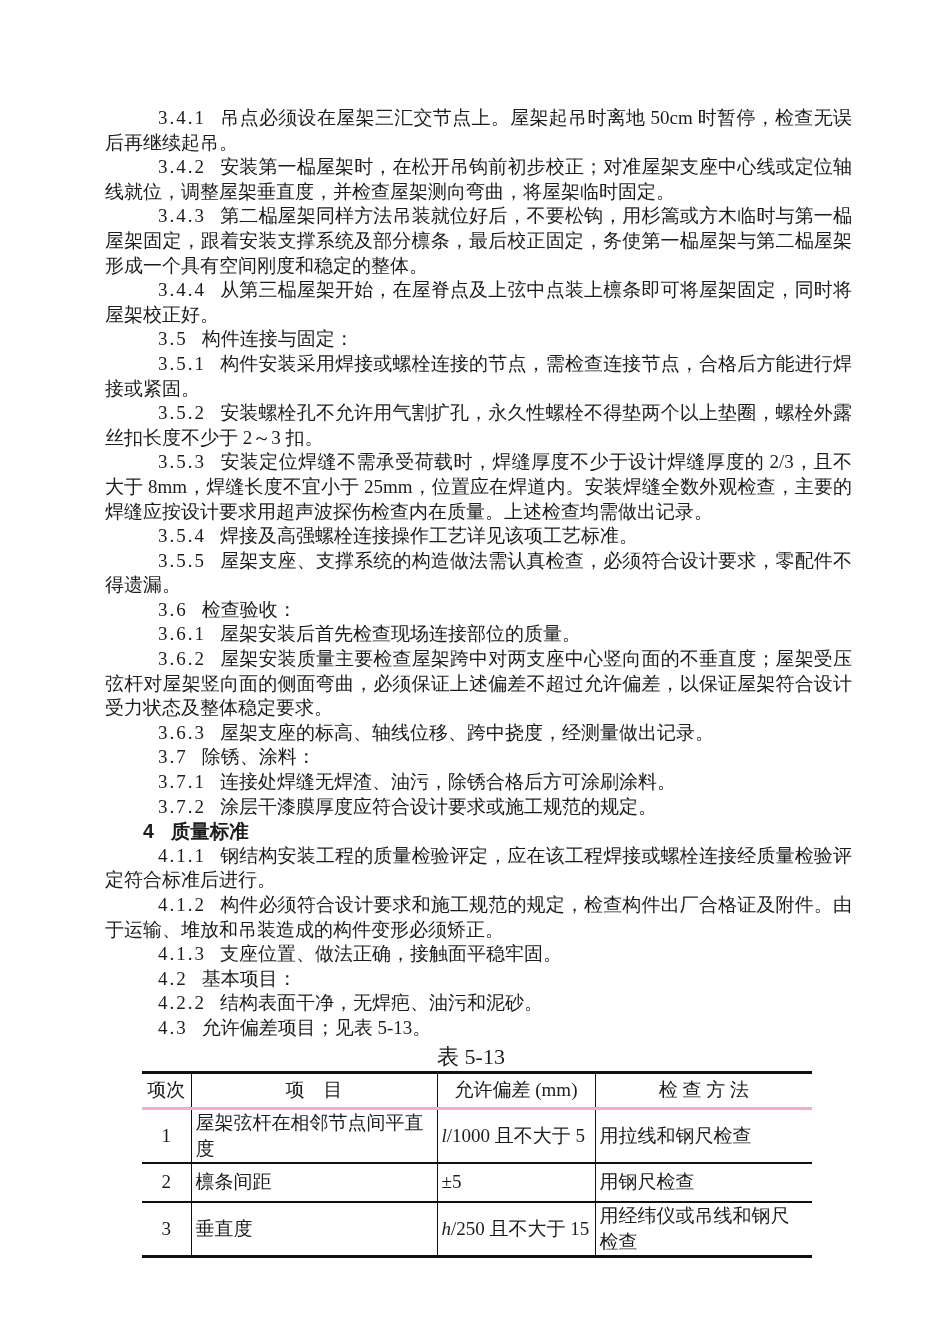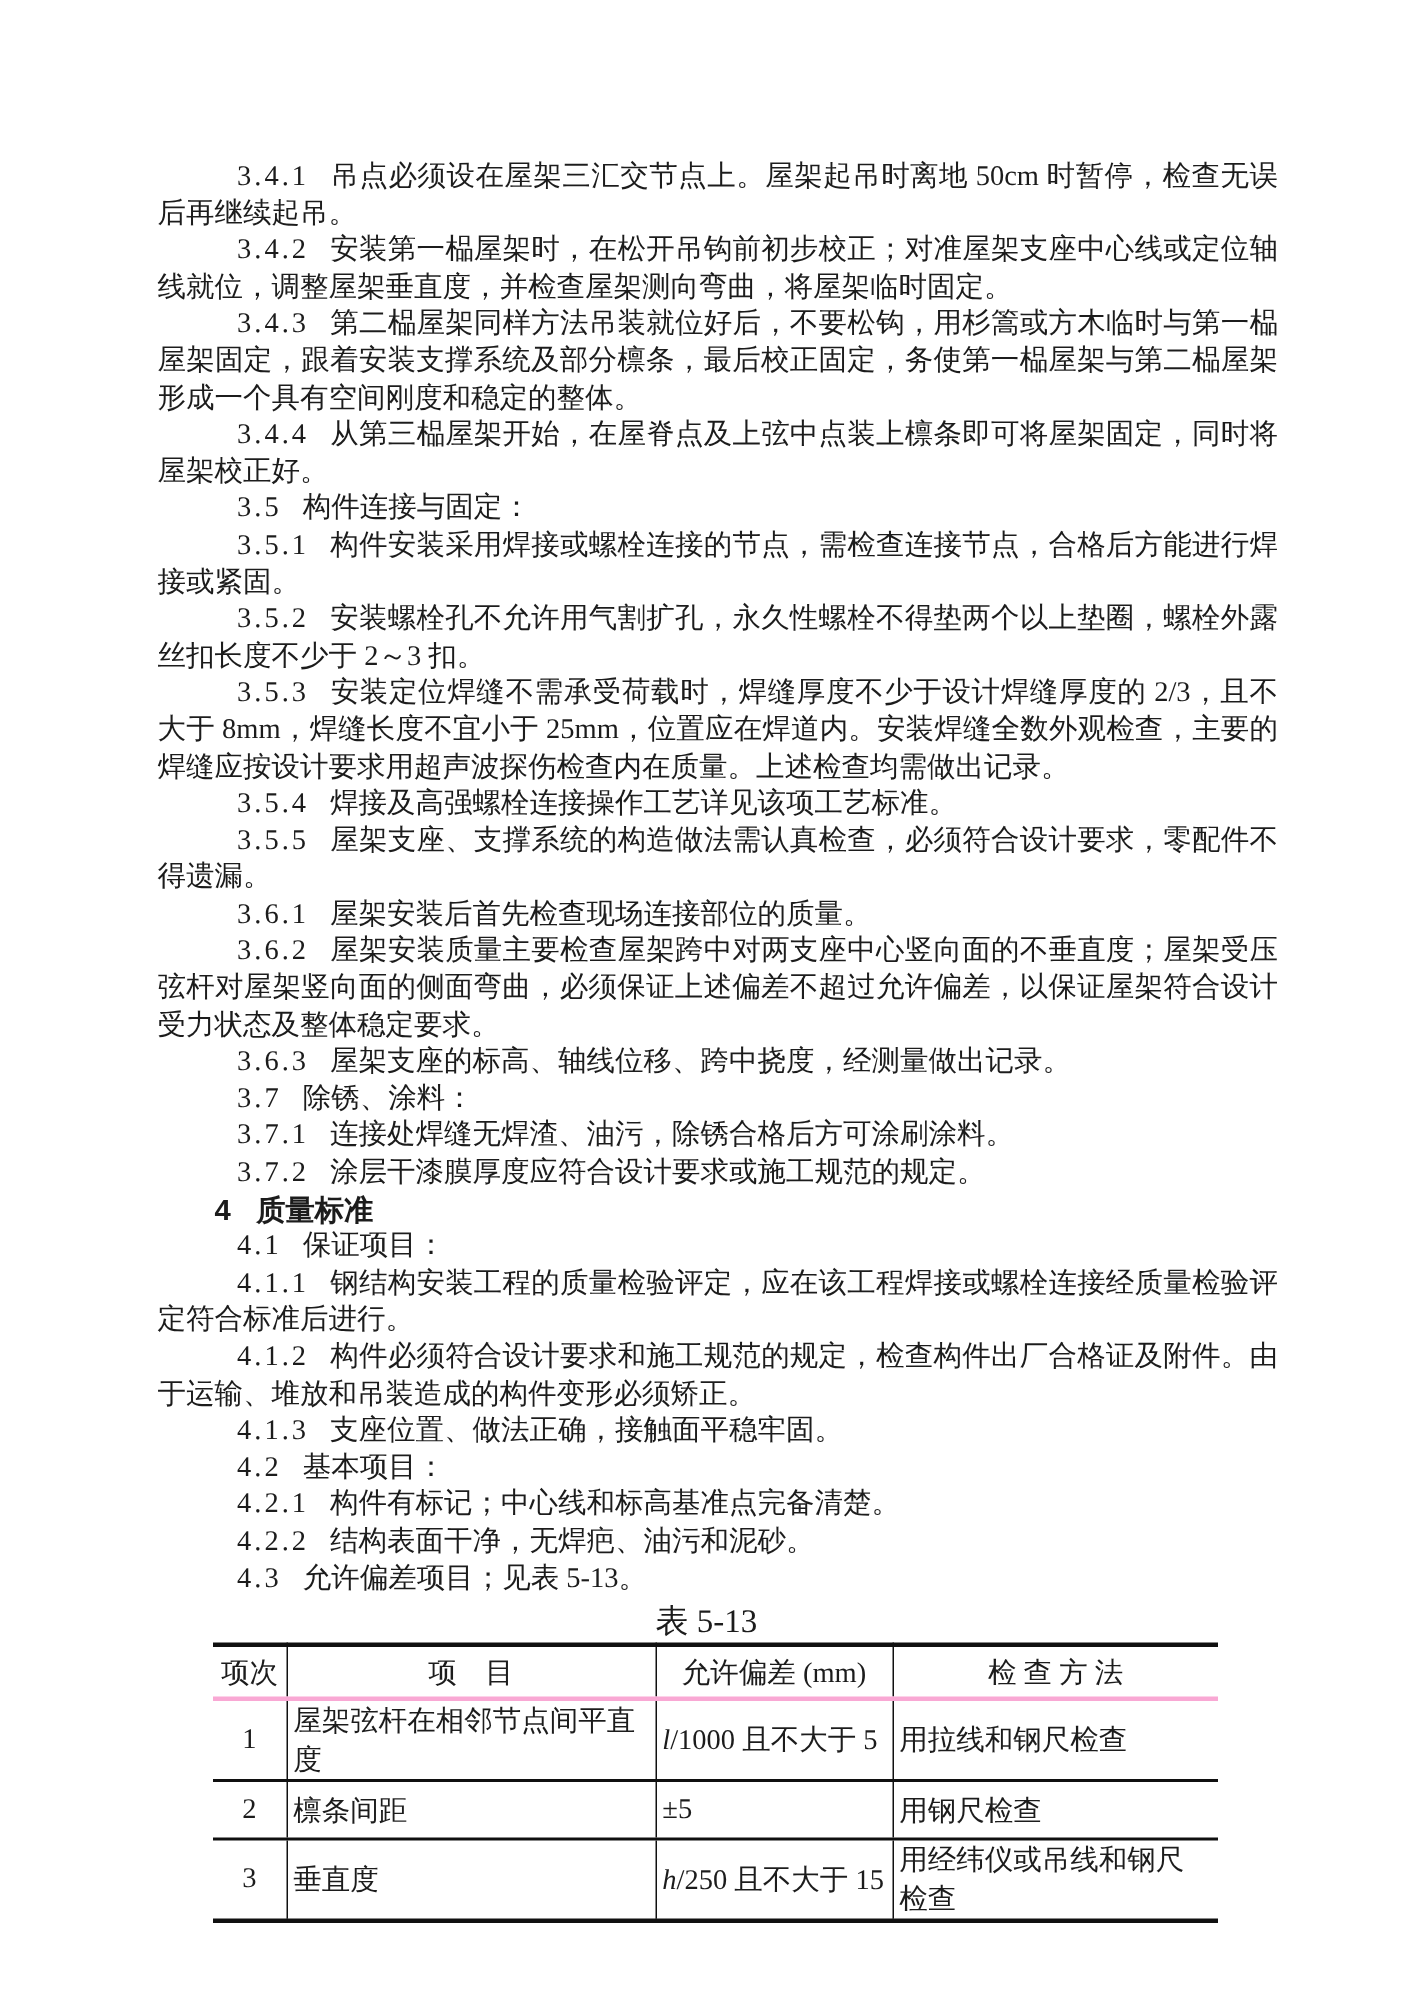--- a/index.html
+++ b/index.html
@@ -98,33 +98,32 @@
       <p class="para"><span class="num">3.4.1</span><span class="txt">吊点必须设在屋架三汇交节点上。屋架起吊时离地 50cm 时暂停，检查无误后再继续起吊。</span></p>
       <p class="para"><span class="num">3.4.2</span><span class="txt">安装第一榀屋架时，在松开吊钩前初步校正；对准屋架支座中心线或定位轴线就位，调整屋架垂直度，并检查屋架测向弯曲，将屋架临时固定。</span></p>
       <p class="para"><span class="num">3.4.3</span><span class="txt">第二榀屋架同样方法吊装就位好后，不要松钩，用杉篙或方木临时与第一榀屋架固定，跟着安装支撑系统及部分檩条，最后校正固定，务使第一榀屋架与第二榀屋架形成一个具有空间刚度和稳定的整体。</span></p>
       <p class="para"><span class="num">3.4.4</span><span class="txt">从第三榀屋架开始，在屋脊点及上弦中点装上檩条即可将屋架固定，同时将屋架校正好。</span></p>
       <p class="para"><span class="num">3.5</span><span class="txt">构件连接与固定：</span></p>
       <p class="para"><span class="num">3.5.1</span><span class="txt">构件安装采用焊接或螺栓连接的节点，需检查连接节点，合格后方能进行焊接或紧固。</span></p>
       <p class="para"><span class="num">3.5.2</span><span class="txt">安装螺栓孔不允许用气割扩孔，永久性螺栓不得垫两个以上垫圈，螺栓外露丝扣长度不少于 2～3 扣。</span></p>
       <p class="para"><span class="num">3.5.3</span><span class="txt">安装定位焊缝不需承受荷载时，焊缝厚度不少于设计焊缝厚度的 2/3，且不大于 8mm，焊缝长度不宜小于 25mm，位置应在焊道内。安装焊缝全数外观检查，主要的焊缝应按设计要求用超声波探伤检查内在质量。上述检查均需做出记录。</span></p>
       <p class="para"><span class="num">3.5.4</span><span class="txt">焊接及高强螺栓连接操作工艺详见该项工艺标准。</span></p>
       <p class="para"><span class="num">3.5.5</span><span class="txt">屋架支座、支撑系统的构造做法需认真检查，必须符合设计要求，零配件不得遗漏。</span></p>
+      <p class="para"><span class="num">3.6</span><span class="txt">检查验收：</span></p>
       <p class="para"><span class="num">3.6.1</span><span class="txt">屋架安装后首先检查现场连接部位的质量。</span></p>
       <p class="para"><span class="num">3.6.2</span><span class="txt">屋架安装质量主要检查屋架跨中对两支座中心竖向面的不垂直度；屋架受压弦杆对屋架竖向面的侧面弯曲，必须保证上述偏差不超过允许偏差，以保证屋架符合设计受力状态及整体稳定要求。</span></p>
       <p class="para"><span class="num">3.6.3</span><span class="txt">屋架支座的标高、轴线位移、跨中挠度，经测量做出记录。</span></p>
       <p class="para"><span class="num">3.7</span><span class="txt">除锈、涂料：</span></p>
       <p class="para"><span class="num">3.7.1</span><span class="txt">连接处焊缝无焊渣、油污，除锈合格后方可涂刷涂料。</span></p>
       <p class="para"><span class="num">3.7.2</span><span class="txt">涂层干漆膜厚度应符合设计要求或施工规范的规定。</span></p>
       <p class="heading"><span class="num">4</span><span class="txt">质量标准</span></p>
-      <p class="para"><span class="num">4.1</span><span class="txt">保证项目：</span></p>
       <p class="para"><span class="num">4.1.1</span><span class="txt">钢结构安装工程的质量检验评定，应在该工程焊接或螺栓连接经质量检验评定符合标准后进行。</span></p>
       <p class="para"><span class="num">4.1.2</span><span class="txt">构件必须符合设计要求和施工规范的规定，检查构件出厂合格证及附件。由于运输、堆放和吊装造成的构件变形必须矫正。</span></p>
       <p class="para"><span class="num">4.1.3</span><span class="txt">支座位置、做法正确，接触面平稳牢固。</span></p>
       <p class="para"><span class="num">4.2</span><span class="txt">基本项目：</span></p>
-      <p class="para"><span class="num">4.2.1</span><span class="txt">构件有标记；中心线和标高基准点完备清楚。</span></p>
       <p class="para"><span class="num">4.2.2</span><span class="txt">结构表面干净，无焊疤、油污和泥砂。</span></p>
       <p class="para"><span class="num">4.3</span><span class="txt">允许偏差项目；见表 5-13。</span></p>
     </div>
 
   <div class="tablewrap">
     <div class="tbl-caption">表  5-13</div>
     <table class="tol">
       <colgroup>
         <col class="c0">
           <col class="c1">

